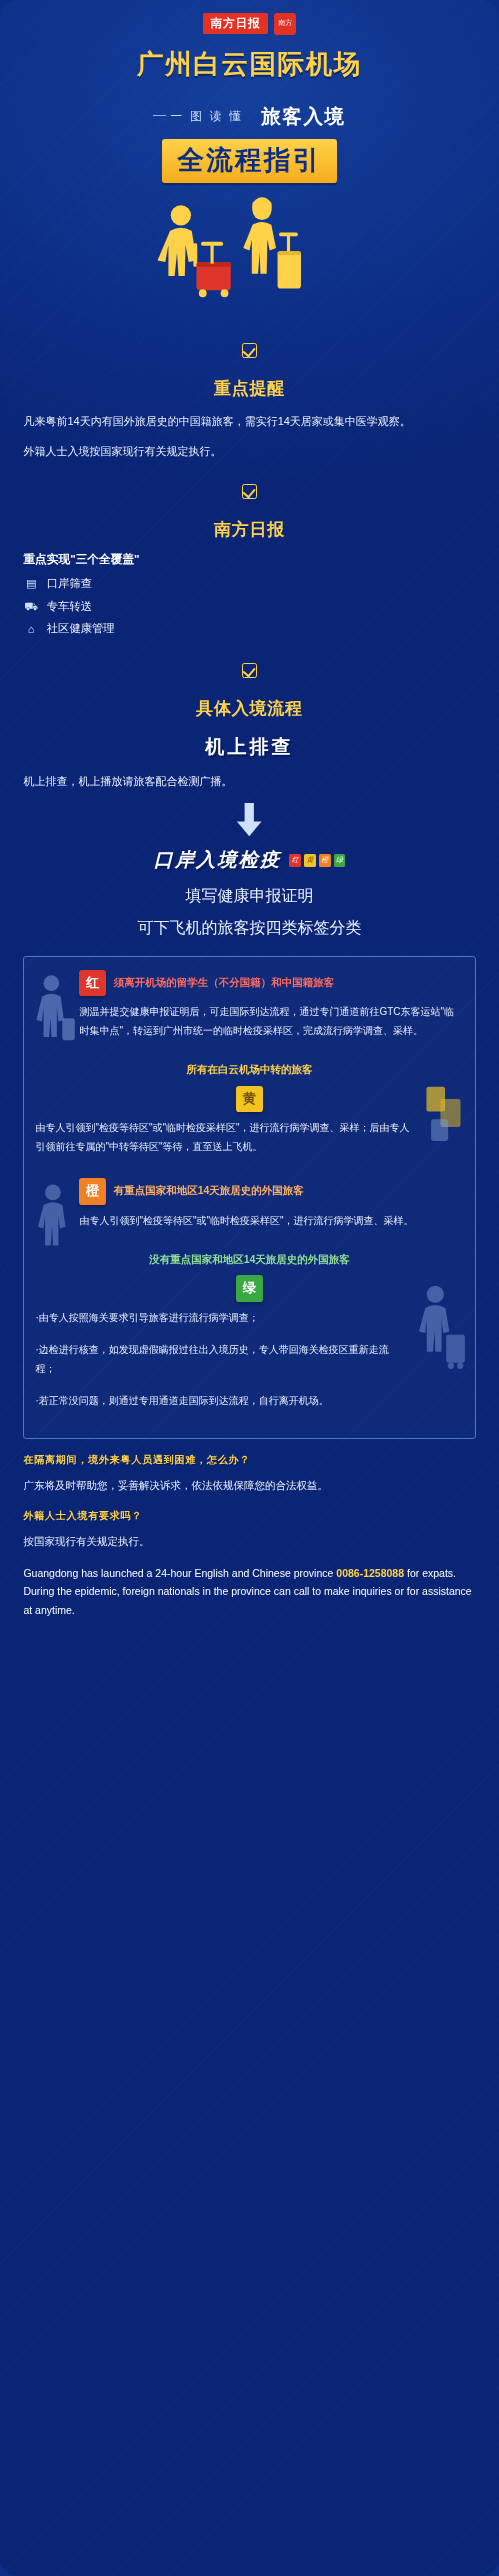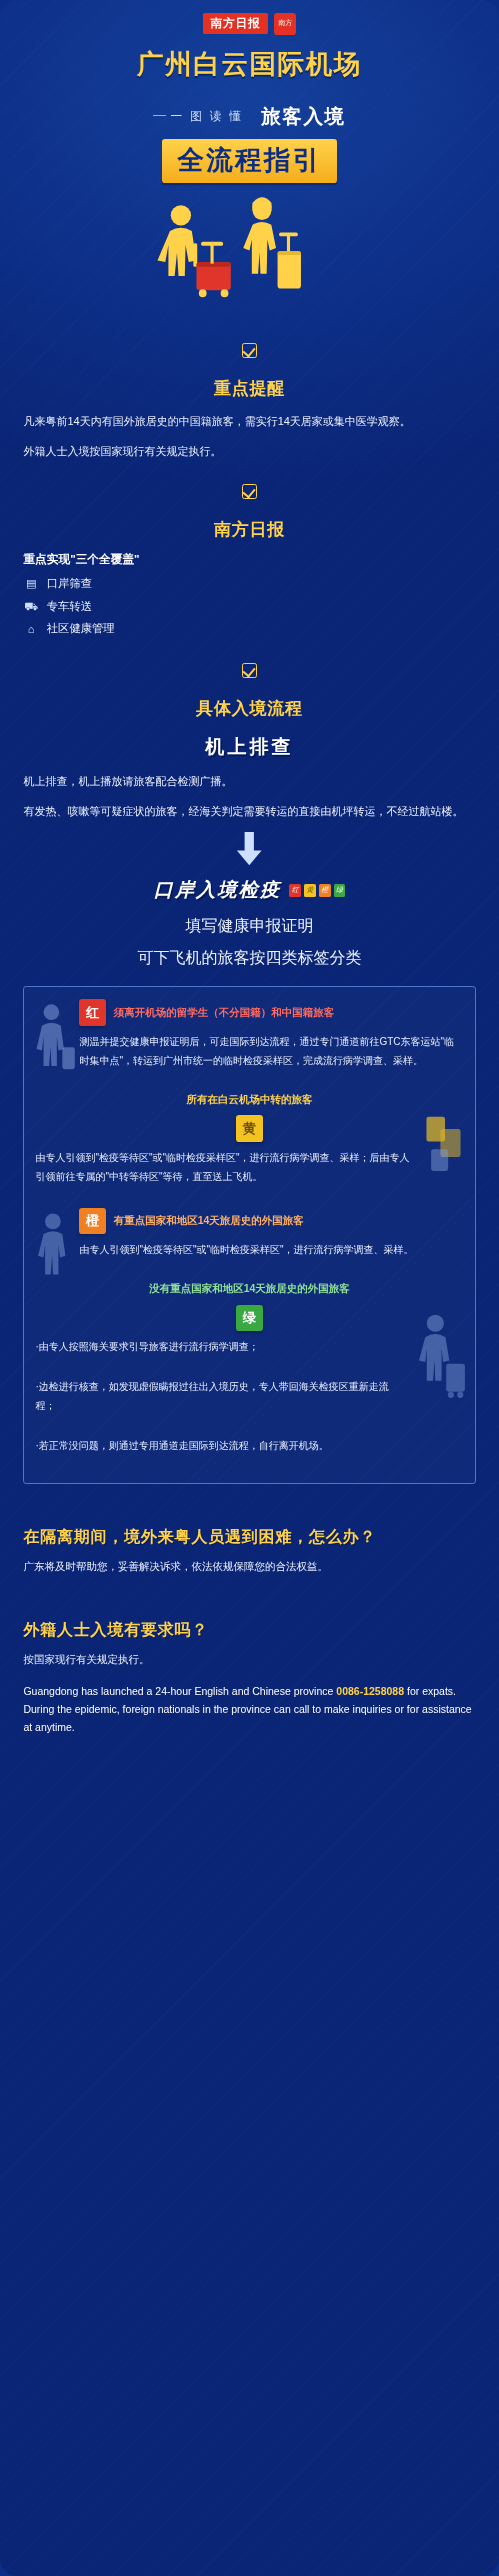--- a/index.html
+++ b/index.html
@@ -262,33 +262,33 @@
   .card-head-text {
     font-size: 10.5px;
     font-weight: bold;
     line-height: 1.5;
   }
   .card-body {
     color: #eaf0ff;
     font-size: 10px;
     line-height: 1.9;
   }
-  .card-body p + p { margin-top: 21px; }
+  .card-body p + p { margin-top: 13px; }
   .card-fig {
     position: absolute;
     opacity: 0.9;
   }
 
   
   .qa-head {
     color: #ffd24a;
-    font-size: 16px;
+    font-size: 10px;
     font-weight: bold;
     letter-spacing: 0.8px;
-    margin-top: 43px;
+    margin-top: 14px;
     margin-bottom: 7.8px;
     text-shadow: 0.8px 0.8px 0 rgba(0,0,0,0.3);
   }
   .qa-body {
     color: #eef3ff;
     font-size: 10.5px;
     line-height: 1.95;
   }
   .en-block {
     color: #ffffff;
@@ -378,21 +378,20 @@
 
     <div class="sec-head">
       <span class="sec-check"></span>
       <span class="sec-title">具体入境流程</span>
     </div>
 
     <div class="flow-title">
       <span class="shadow">机上排查</span>
     </div>
     <p class="para">机上排查，机上播放请旅客配合检测广播。</p>
-    <p class="para">有发热、咳嗽等可疑症状的旅客，经海关判定需要转运的直接由机坪转运，不经过航站楼。</p>
 
     <div class="arrow-down">
       <svg width="26.5" height="34" viewBox="0 0 34 44">
         <rect x="11" y="0" width="12" height="26" fill="#cfe0ff"></rect>
         <polygon points="1,24 33,24 17,43" fill="#cfe0ff"></polygon>
       </svg>
     </div>
 
     <div class="flow-title-2">
       <span class="txt">口岸入境检疫</span>

